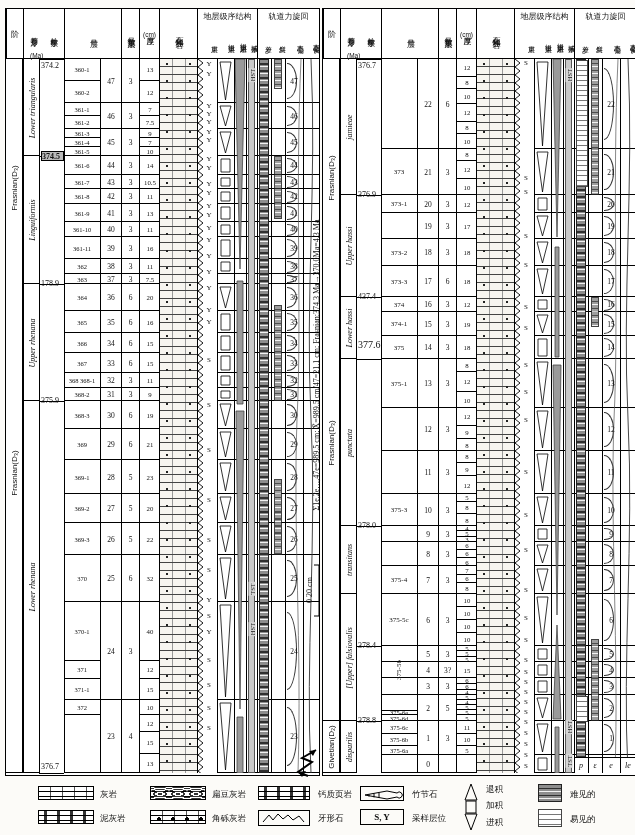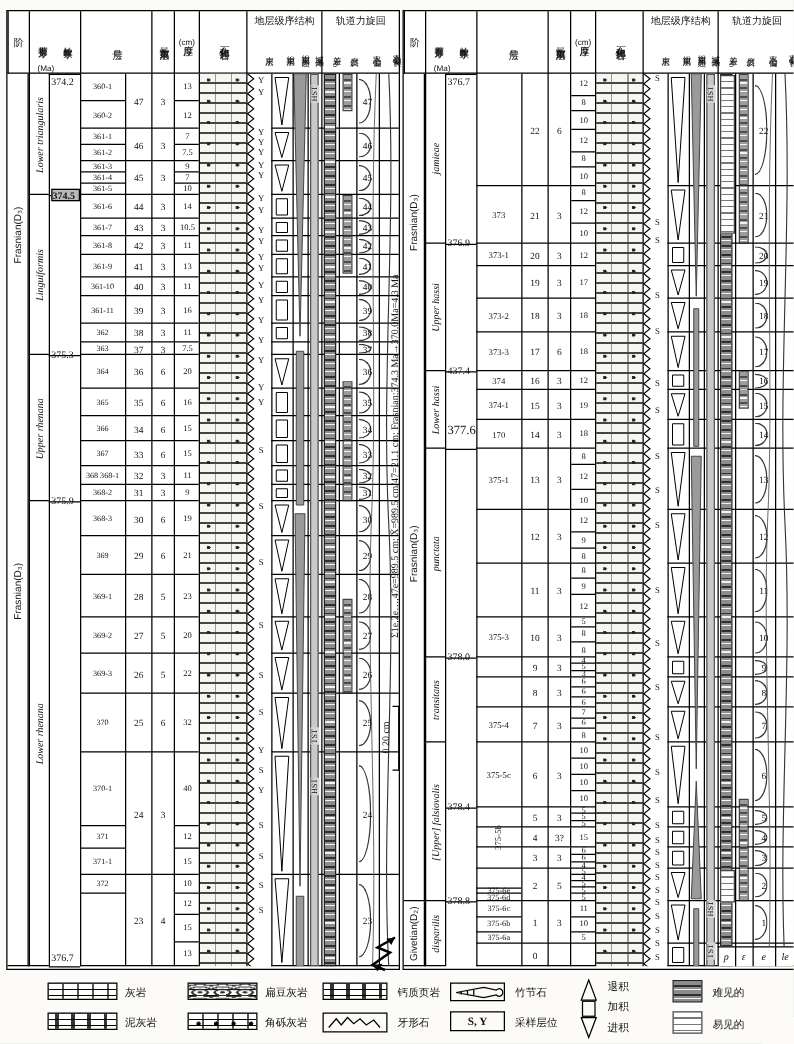--- a/index.html
+++ b/index.html
@@ -93,21 +93,21 @@
         </div>
         <div class="cellline" style="position: absolute; left: 17px; top: 342px; width: 16px; height: 372px; box-sizing: border-box; border-bottom: 1px solid rgb(0, 0, 0);">
           <div class="vrot" style="left: 8px; top: 186px; font-size: 8px; font-style: italic;">Lower rhenana</div>
         </div>
         <div class="cellline" style="position: absolute; left: 33px; top: 0px; width: 25px; height: 714px; box-sizing: border-box;"></div>
         <div style="position: absolute; left: 33px; top: 0px; width: 25px; height: 1px; box-sizing: border-box; background: rgb(0, 0, 0);"></div>
         <div style="position: absolute; left: 35px; top: 2px; width: 23px; height: 10px; box-sizing: border-box; font-size: 8px; line-height: 10px;">374.2</div>
         <div style="position: absolute; left: 33px; top: 97px; width: 25px; height: 1px; box-sizing: border-box; background: rgb(0, 0, 0);"></div>
         <div style="position: absolute; left: 35px; top: 92px; width: 23px; height: 10px; box-sizing: border-box; font-size: 8px; line-height: 10px; background: rgb(185, 185, 185); border: 1px solid rgb(0, 0, 0); font-weight: bold;">374.5</div>
         <div style="position: absolute; left: 33px; top: 225px; width: 25px; height: 1px; box-sizing: border-box; background: rgb(0, 0, 0);"></div>
-        <div style="position: absolute; left: 35px; top: 220px; width: 23px; height: 10px; box-sizing: border-box; font-size: 8px; line-height: 10px;">375.3</div>
+        <div style="position: absolute; left: 35px; top: 220px; width: 23px; height: 10px; box-sizing: border-box; font-size: 8px; line-height: 10px;">178.9</div>
         <div style="position: absolute; left: 33px; top: 342px; width: 25px; height: 1px; box-sizing: border-box; background: rgb(0, 0, 0);"></div>
         <div style="position: absolute; left: 35px; top: 337px; width: 23px; height: 10px; box-sizing: border-box; font-size: 8px; line-height: 10px;">375.9</div>
         <div style="position: absolute; left: 33px; top: 714px; width: 25px; height: 1px; box-sizing: border-box; background: rgb(0, 0, 0);"></div>
         <div style="position: absolute; left: 35px; top: 703px; width: 23px; height: 10px; box-sizing: border-box; font-size: 8px; line-height: 10px;">376.7</div>
         <div style="position: absolute; left: 58px; top: 0px; width: 95px; height: 44px; box-sizing: border-box; border-bottom: 1px solid rgb(0, 0, 0);">
           <div style="position: absolute; left: 0px; top: 0px; width: 36px; height: 44px; box-sizing: border-box;">
             <div class="num" style="position: absolute; left: 0px; top: 0px; width: 36px; height: 22px; box-sizing: border-box; font-size: 6.5px; border-bottom: 1px solid rgb(0, 0, 0);">360-1</div>
             <div class="num" style="position: absolute; left: 0px; top: 22px; width: 36px; height: 22px; box-sizing: border-box; font-size: 6.5px; border-bottom: none;">360-2</div>
           </div>
           <div class="num cellline" style="position: absolute; left: 36px; top: 0px; width: 21px; height: 44px; box-sizing: border-box;">47</div>
@@ -826,21 +826,21 @@
         </div>
         <div style="position: absolute; left: 211px; top: 253px; width: 102px; height: 24px; box-sizing: border-box; border-bottom: 1px solid rgb(0, 0, 0);">
           <svg width="15" height="20" style="position: absolute; left: 1px; top: 2px;">
             <polygon points="2,1 13,1 7.5,19" fill="#fff" stroke="#000" stroke-width="0.8"></polygon>
           </svg>
           <div class="arc" style="position: absolute; left: 70px; top: 2.4px; width: 9.9px; height: 19.2px; box-sizing: border-box;"></div>
           <div class="num" style="position: absolute; left: 68px; top: 0px; width: 18px; height: 24px; box-sizing: border-box; font-size: 7.5px;">15</div>
         </div>
         <div style="position: absolute; left: 58px; top: 277px; width: 95px; height: 23px; box-sizing: border-box; border-bottom: 1px solid rgb(0, 0, 0);">
           <div style="position: absolute; left: 0px; top: 0px; width: 36px; height: 23px; box-sizing: border-box;">
-            <div class="num" style="position: absolute; left: 0px; top: 0px; width: 36px; height: 23px; box-sizing: border-box; font-size: 7px;">170</div>
+            <div class="num" style="position: absolute; left: 0px; top: 0px; width: 36px; height: 23px; box-sizing: border-box; font-size: 7px;">375</div>
           </div>
           <div class="num cellline" style="position: absolute; left: 36px; top: 0px; width: 21px; height: 23px; box-sizing: border-box;">14</div>
           <div class="num cellline" style="position: absolute; left: 57px; top: 0px; width: 18px; height: 23px; box-sizing: border-box;">3</div>
           <div class="cellline" style="position: absolute; left: 75px; top: 0px; width: 20px; height: 23px; box-sizing: border-box;">
             <div class="num" style="position: absolute; left: 0px; top: 0px; width: 20px; height: 23px; box-sizing: border-box; font-size: 6.8px;">18</div>
           </div>
         </div>
         <div style="position: absolute; left: 211px; top: 277px; width: 102px; height: 23px; box-sizing: border-box; border-bottom: 1px solid rgb(0, 0, 0);">
           <svg width="15" height="19" style="position: absolute; left: 1px; top: 2px;">
             <polygon points="3,1 12,1 12,18 3,18" fill="#fff" stroke="#000" stroke-width="0.8"></polygon>

